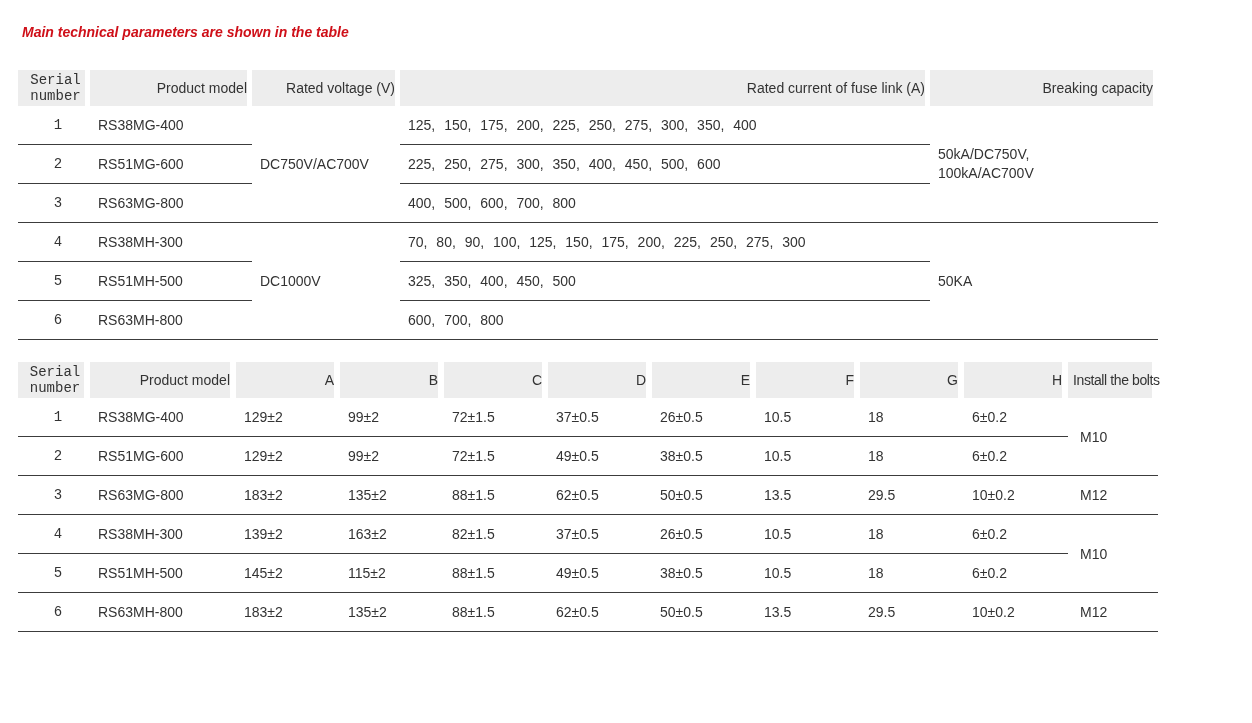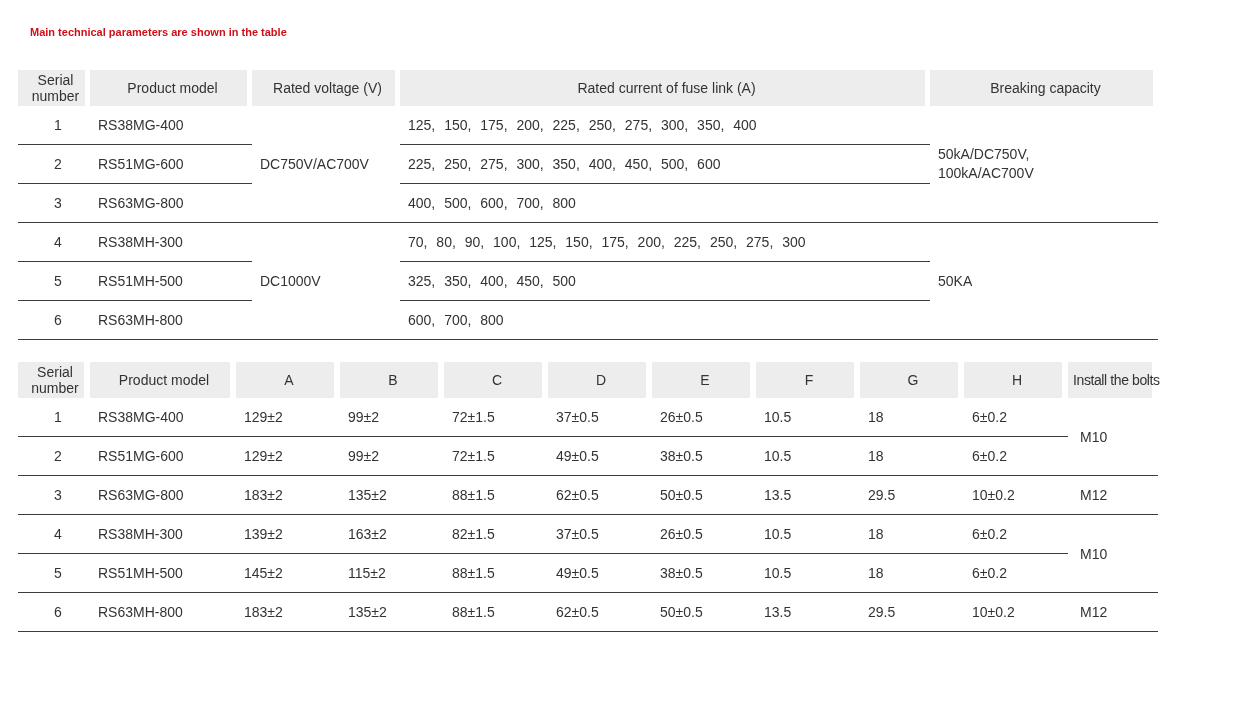--- a/index.html
+++ b/index.html
@@ -13,54 +13,56 @@
   html,body{margin:0;padding:0;}
   body{
     width:1252px;height:723px;
     background:var(--page-bg);
     font-family:"Liberation Sans","DejaVu Sans",sans-serif;
     color:var(--text);
     overflow:hidden;
   }
   .page{padding:22px 0 0 18px;}
   .section-title{
-    margin:0 0 0 12px;
-    font-size:11px;
+    margin:0 0 0 4px;
+    font-size:14px;
     font-weight:bold;
     line-height:20px;
     color:var(--accent);
+    font-style:italic;
   }
   .spec-table{
     border-collapse:separate;
     border-spacing:0;
     table-layout:fixed;
     width:1140px;
     font-size:14px;
     color:var(--text);
   }
   .spec-table th{
     background:var(--header-bg);
     font-weight:normal;
-    text-align:center;
+    text-align:right;
     vertical-align:middle;
     height:33px;
     padding:2px 0 2px 8px;
     border-right:5px solid #ffffff;
     line-height:1.15;
   }
   .t2 th{border-right:6px solid #ffffff;height:34px;}
   .spec-table td{
     height:39px;
     vertical-align:middle;
     padding:0 0 0 8px;
     border-bottom:1px solid var(--border);
   }
   .spec-table th.c-serial,.spec-table td.c-serial{
     text-align:center;
     padding-left:8px;
+    font-family:Liberation Mono, monospace;
   }
   .c-current{word-spacing:5px;margin-left:28px;}
   .prewrap{white-space:pre-line;line-height:1.35;}
   .t1{margin-top:28px;}
   .t2-title{margin-top:51px;}
   .t2{margin-top:22px;}
   th.c-bolts{
     font-size:14px;
     letter-spacing:-0.4px;
     padding-left:5px;

